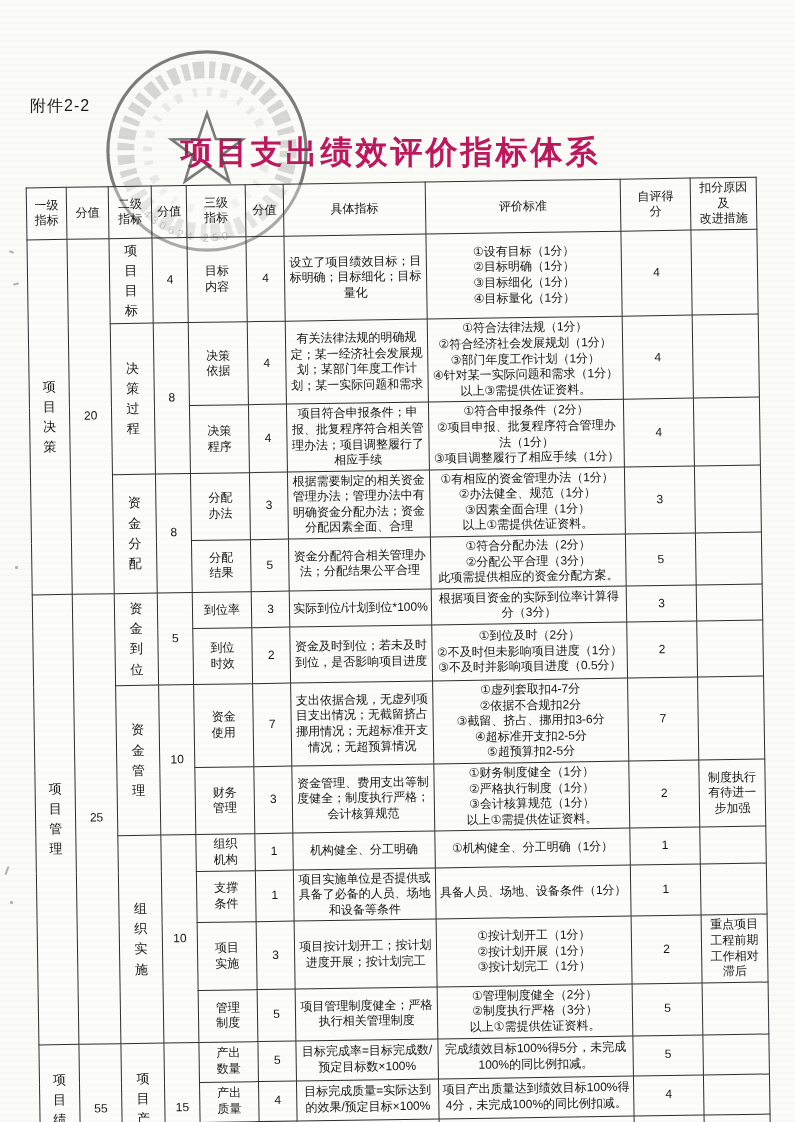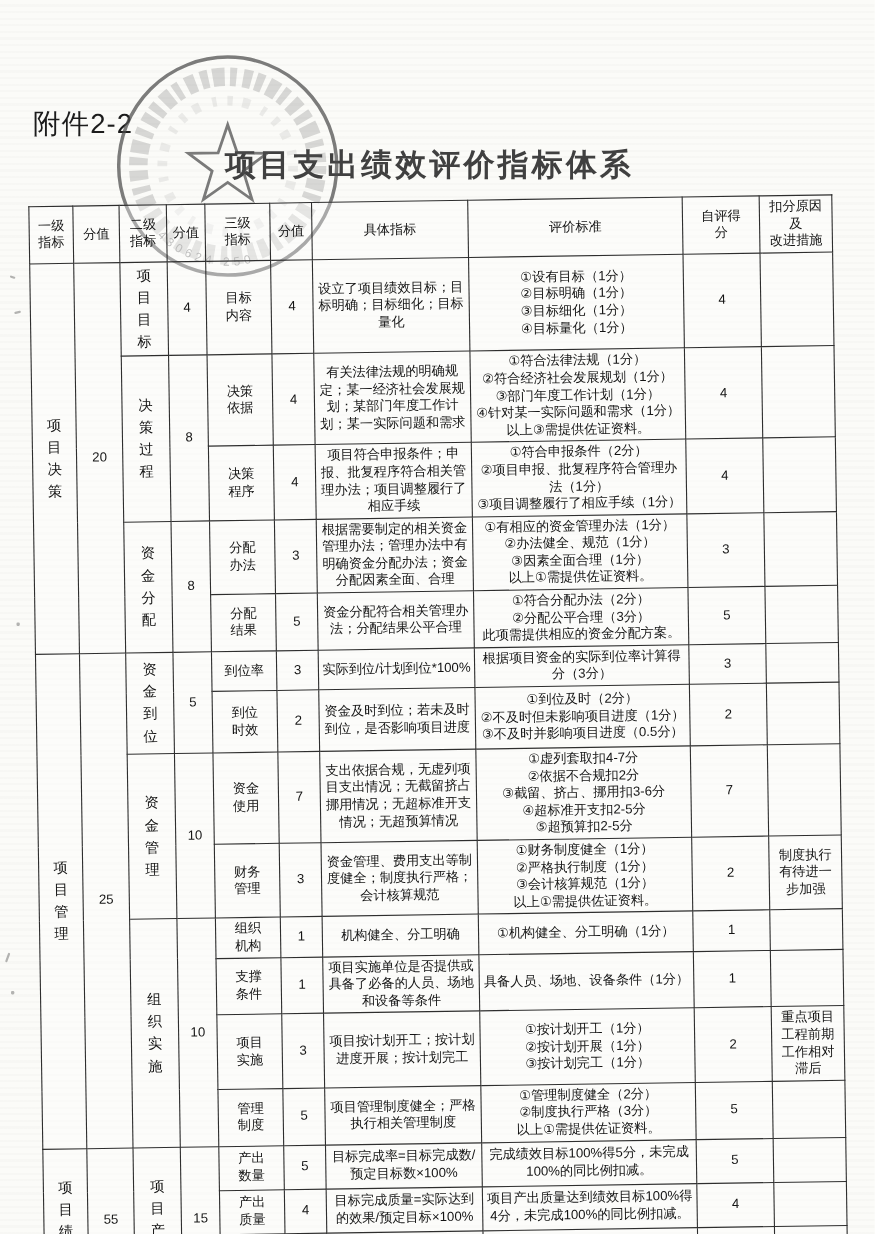--- a/index.html
+++ b/index.html
@@ -4,25 +4,25 @@
 <style>
   html,body{margin:0;padding:0;}
   body{
     width:795px;height:1122px;position:relative;overflow:hidden;
     background:#fbfbf8;
     background-image:repeating-linear-gradient(0deg, rgba(0,0,0,0.015) 0 2px, rgba(0,0,0,0) 2px 6px);
     font-family:"Liberation Sans","DejaVu Sans",sans-serif;
     color:#1c1c1c;
   }
   .attachment{
-    position:absolute;left:30px;top:96px;font-size:25px;letter-spacing:1px;
+    position:absolute;left:30px;top:96px;font-size:16px;letter-spacing:1px;
   }
   .doc-title{
     position:absolute;left:0;right:14px;top:131px;text-align:center;
-    font-size:28px;font-weight:bold;letter-spacing:3px;color:#404040;
+    font-size:32px;font-weight:bold;letter-spacing:3px;color:#be185d;
   }
   .seal{
     position:absolute;left:98px;top:42px;width:218px;height:218px;
     opacity:.72;filter:blur(.4px);
   }
   table.eval{
     position:absolute;left:33px;top:182px;width:730px;
     border-collapse:collapse;table-layout:fixed;
     transform:rotate(-0.85deg);
     background:rgba(255,255,255,.35);

